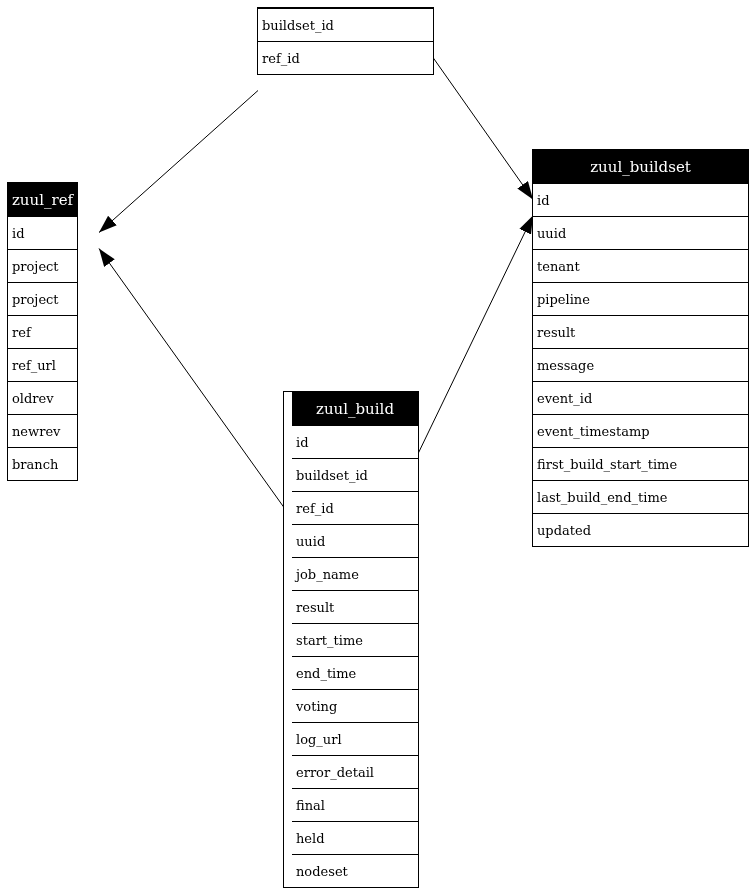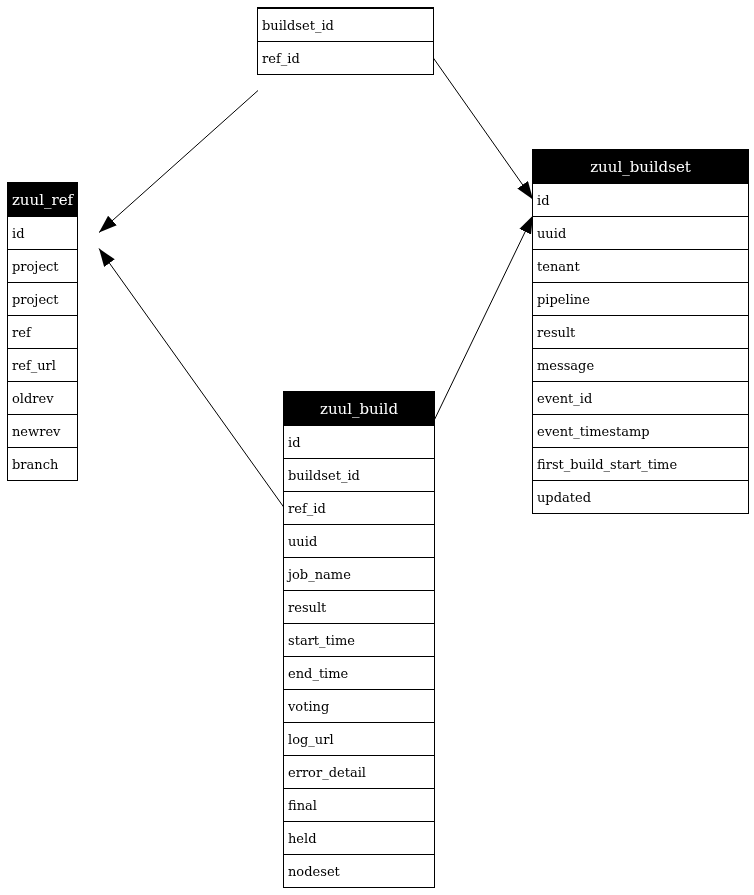--- a/index.html
+++ b/index.html
@@ -123,26 +123,27 @@
         <div class="row">result</div>
 
         <div class="row">message</div>
 
         <div class="row">event_id</div>
 
         <div class="row">event_timestamp</div>
 
         <div class="row">first_build_start_time</div>
 
+        <div class="row">last_build_end_time</div>
 
         <div class="row">updated</div>
       </div>
   </div>
 
-  <div class="db-table" style="left:283px; top:391px; width:152px;">
+  <div class="db-table" style="left:283px; top:391px; width:136px;padding-left:8px;">
     <div class="tbl-header">zuul_build</div>
     <div class="tbl-rows">
 
         <div class="row">id</div>
 
         <div class="row">buildset_id</div>
 
         <div class="row">ref_id</div>
 
         <div class="row">uuid</div>

